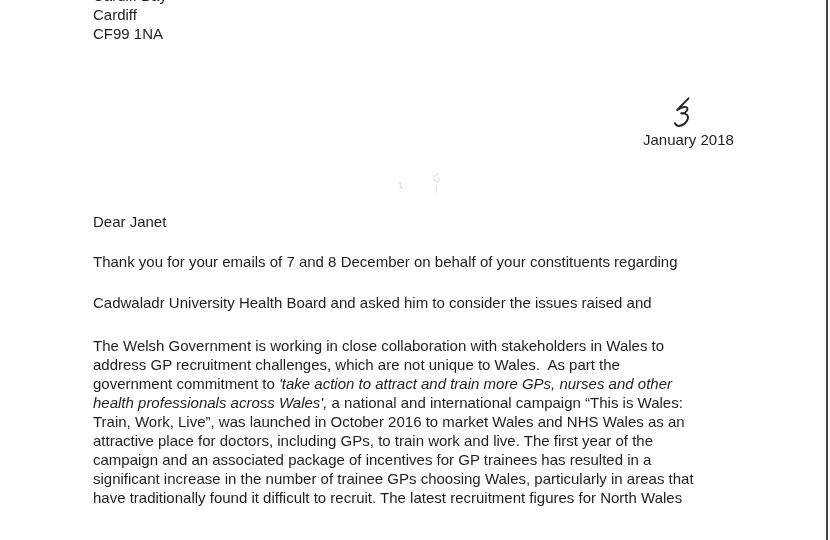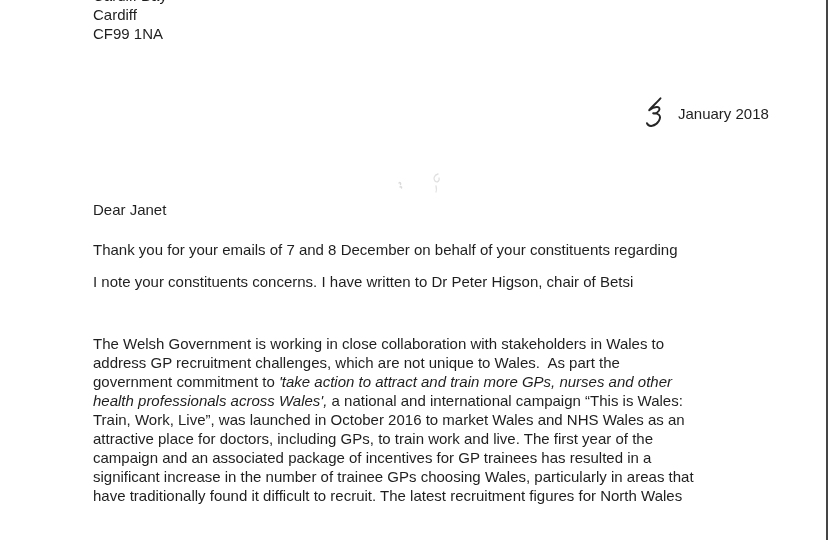--- a/index.html
+++ b/index.html
@@ -24,35 +24,35 @@
   .email {
     position: absolute;
     left: 93px; top: 64px;
     font-size: 15.5px; line-height: 19px;
     text-decoration: underline;
     text-underline-offset: 2px;
   }
   .date-row {
     position: absolute;
     left: 643px; top: 96px;
-    display: flex; align-items: center;
+    display: flex; align-items: center; flex-direction: column;
   }
   .handwritten-day { width: 26px; height: 34px; margin-right: 9px; }
   .date-text { font-size: 15px; line-height: 19px; }
   .smudge { position: absolute; left: 393px; top: 166px; opacity: 0.5; }
   .body-text {
     position: absolute;
     left: 93px; top: 196px;
     width: 700px;
     font-size: 15px; line-height: 19px;
     white-space: nowrap;
   }
-  .salutation { margin: 4px 0 21px 0; }
+  .salutation { margin: 16px 0 21px 0; }
   .para { margin: 0; }
-  .para.p1 { margin-bottom: 13px; }
+  .para.p1 { margin-bottom: 3px; }
   .para.p2 { margin-bottom: 24px; }
   .scan-edge {
     position: absolute;
     left: 826px; top: 0;
     width: 2px; height: 540px;
     background: #454545;
   }
 </style>
 </head>
 <body>
@@ -74,19 +74,19 @@
   </div>
 
   <svg class="smudge" width="60" height="32" viewBox="0 0 60 32" fill="none" xmlns="http://www.w3.org/2000/svg">
     <path d="M6,17 C7,16 8,17 7.5,18.5 M7,21 C8,20.5 9,21 8.5,22" stroke="#b9b9b9" stroke-width="1.4" stroke-linecap="round"></path>
     <path d="M45,8 C41,9 40,13 42,15 C44,17 47,15 46,12 M43,20 C43.5,22 44,24 43,26" stroke="#c2c2c2" stroke-width="1.3" stroke-linecap="round"></path>
   </svg>
 
   <div class="body-text">
     <p class="salutation">Dear Janet</p>
     <p class="para p1"><span>Thank you for your emails of 7 and 8 December on behalf of your constituents regarding</span><br></p>
-    <p class="para p2"><span>I note your constituents concerns. I have written to Dr Peter Higson, chair of Betsi</span><br><br></p>
+    <p class="para p2"><br><span>Cadwaladr University Health Board and asked him to consider the issues raised and</span><br></p>
     <p class="para p3"><span>The Welsh Government is working in close collaboration with stakeholders in Wales to</span><br><span>address GP recruitment challenges, which are not unique to Wales.&nbsp; As part the</span><br><span>government commitment to </span><i>'take action to attract and train more GPs, nurses and other</i><br><i>health professionals across Wales',</i><span> a national and international campaign “This is Wales:</span><br><span>Train, Work, Live”, was launched in October 2016 to market Wales and NHS Wales as an</span><br><span>attractive place for doctors, including GPs, to train work and live. The first year of the</span><br><span>campaign and an associated package of incentives for GP trainees has resulted in a</span><br><span>significant increase in the number of trainee GPs choosing Wales, particularly in areas that</span><br><span>have traditionally found it difficult to recruit. The latest recruitment figures for North Wales</span></p>
   </div>
 
   <div class="scan-edge"></div>
 
 </div>
 
 </body></html>

